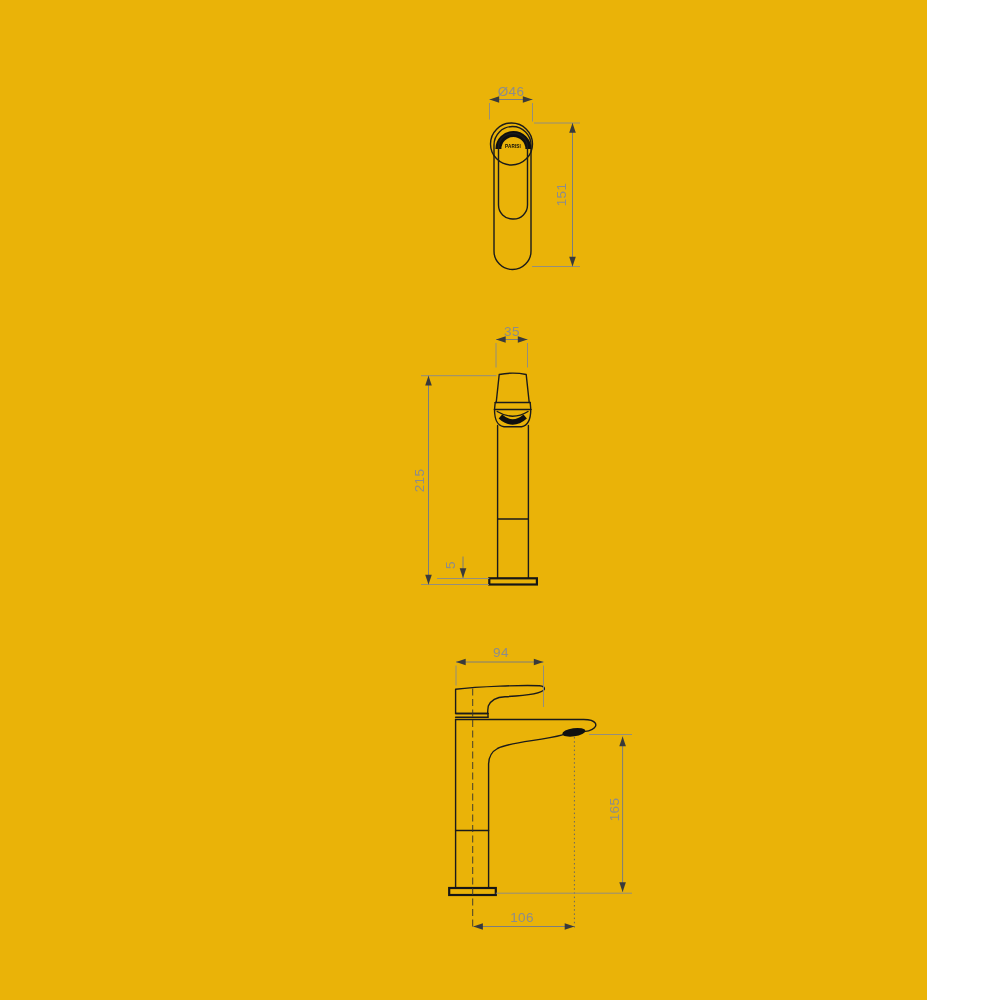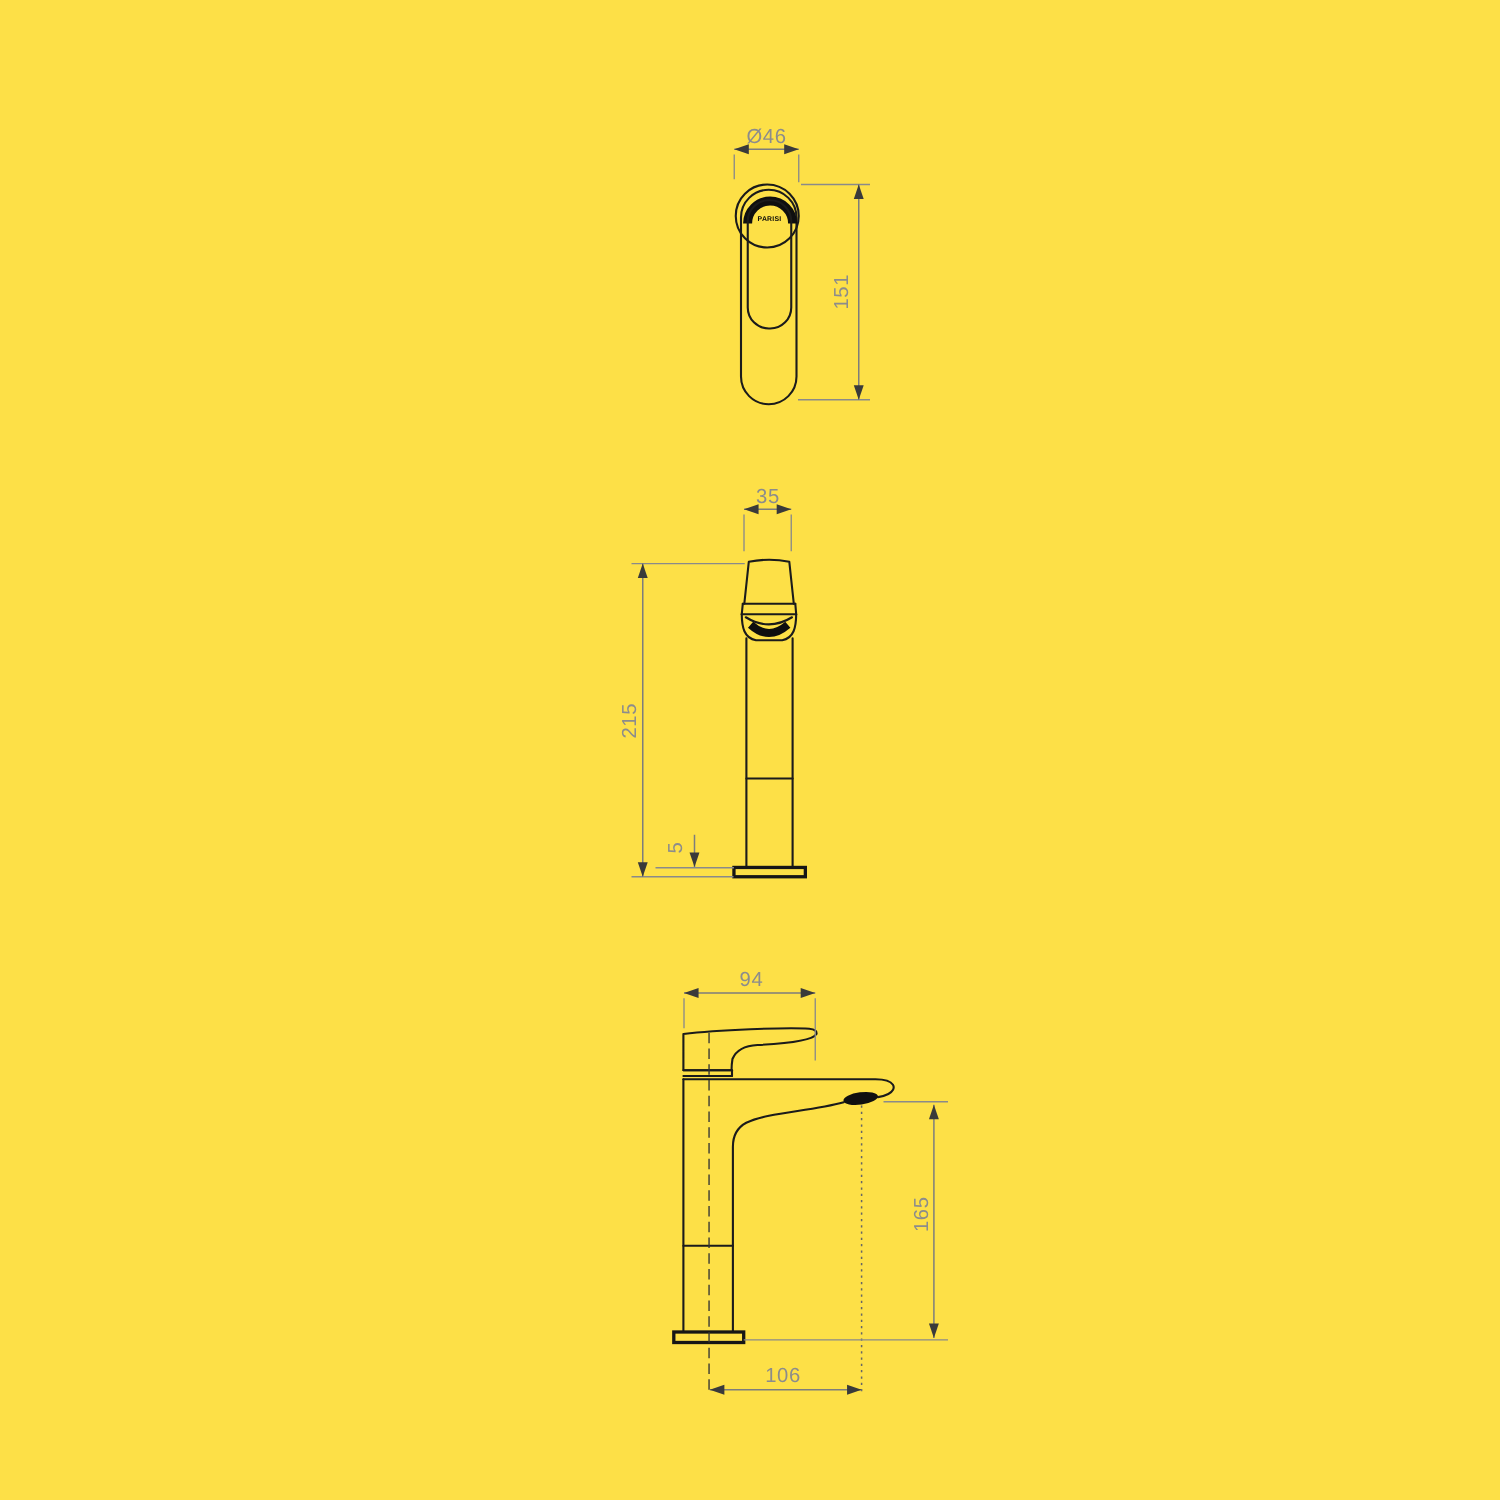--- a/index.html
+++ b/index.html
@@ -1,16 +1,16 @@
 <!DOCTYPE html>
 <html><head>
 <meta charset="utf-8">
 <style>
   html,body{margin:0;padding:0;background:#ffffff;}
-  .page{width:1000px;height:1000px;background:#fde047;position:relative;overflow:hidden;}
+  .page{width:927px;height:1000px;background:#eab308;position:relative;overflow:hidden;}
   svg{display:block;}
   .obj{fill:none;stroke:#1b1b1b;stroke-width:1.4;stroke-linecap:round;stroke-linejoin:round;}
   .obj-bold{fill:none;stroke:#161616;stroke-width:2.2;stroke-linejoin:miter;}
   .thick{fill:none;stroke:#0f0f0f;stroke-width:6;stroke-linecap:butt;}
   .thick2{fill:none;stroke:#0f0f0f;stroke-width:5.2;stroke-linecap:butt;}
   .dim{stroke:#7d7d7d;stroke-width:1;fill:none;}
   .ext{stroke:#8a8a8a;stroke-width:0.9;fill:none;}
   .cl-dash{stroke:#333333;stroke-width:0.9;fill:none;stroke-dasharray:7 3.5;}
   .cl-dot{stroke:#666666;stroke-width:1;fill:none;stroke-dasharray:1.5 2.7;}
   text.dimtxt{font-family:"Liberation Sans", sans-serif;font-size:13.5px;letter-spacing:0.4px;fill:#8c8c8c;}

